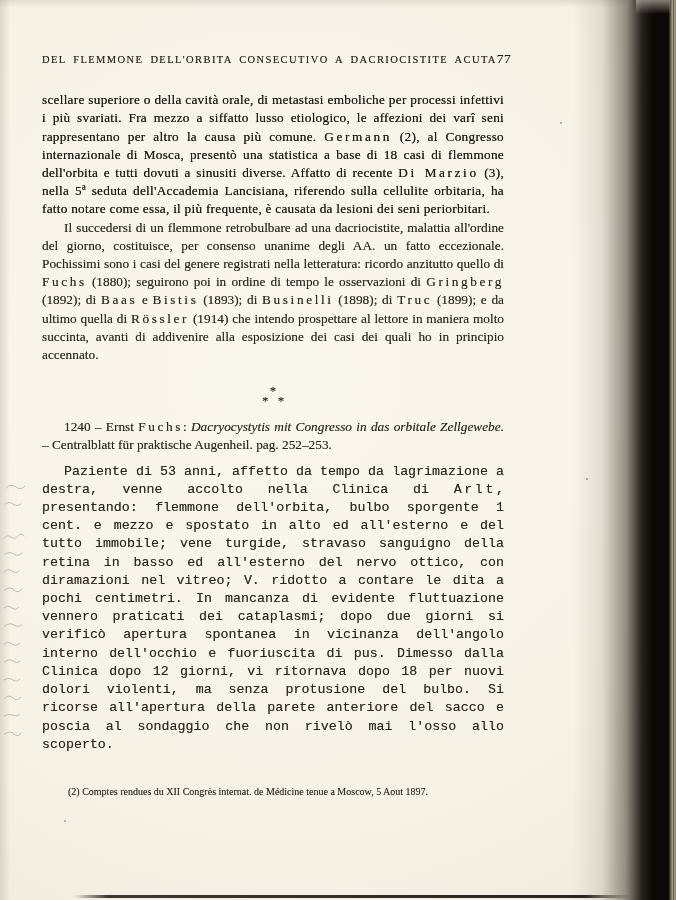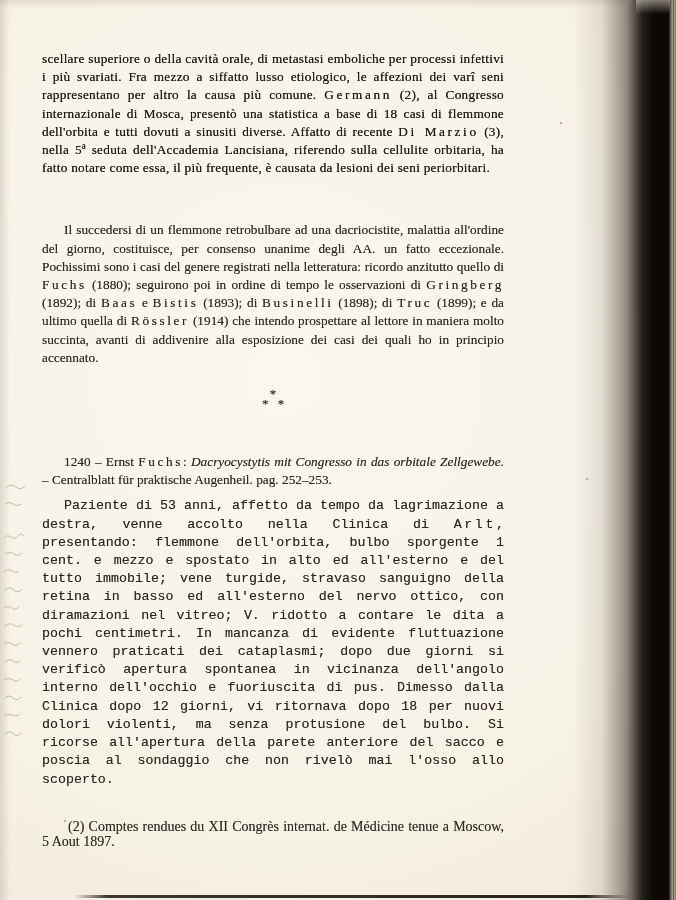--- a/index.html
+++ b/index.html
@@ -38,41 +38,45 @@
     position: absolute; left: 42px; top: 50px; width: 462px;
     color: #2c261e; font-size: 13.3px; line-height: 18.2px;
     text-shadow: 0 0 0.35px rgba(46,38,28,0.5);
     hyphens: auto;
   }
   .page-header { display: flex; justify-content: space-between; align-items: baseline; margin-bottom: 22px; }
   .header-title { font-size: 10.5px; letter-spacing: 1.4px; word-spacing: 3px; color: #241e17; white-space: nowrap; }
   .header-page-number { font-size: 13.5px; letter-spacing: 0.5px; color: #241e17; }
 
   .para { margin: 0; text-align: justify; }
-  .indent { text-indent: 22px; margin-top: 44px; }
+  .indent { text-indent: 22px; }
   .opening { color: #1e1912; letter-spacing: 0.25px; text-shadow: 0 0 0.55px rgba(30,24,16,0.75); }
   .seg-sp { letter-spacing: 2.6px; }
   .seg-it { font-style: italic; }
 
   .asterism { text-align: center; margin: 22px 0 12px; color: #241e17; }
   .asterism-line { font-size: 13px; line-height: 10px; word-spacing: 6px; }
 
   .case { margin-top: 8px; font-family: Liberation Mono, monospace; }
-  .footnote { font-size: 14px; line-height: 15.6px; color: #322c23; text-indent: 26px; }
+  .footnote { font-size: 10px; line-height: 15.6px; color: #322c23; text-indent: 26px; }
   .gap-top { margin-top: 30px; }
 </style>
 </head>
 <body>
 
 <div class="scan">
 
   <div class="left-edge"></div>
   <div class="top-edge"></div>
 
   <div class="content">
+    <header class="page-header">
+      <span class="header-title">DEL FLEMMONE DELL'ORBITA CONSECUTIVO A DACRIOCISTITE ACUTA</span>
+      <span class="header-page-number">77</span>
+    </header>
     <div>
         <p class="para opening"><span class="seg-n">scellare superiore o della cavità orale, di metastasi emboliche per processi infettivi i più svariati. Fra mezzo a siffatto lusso etiologico, le affezioni dei varî seni rappresentano per altro la causa più comune. </span><span class="seg-sp">Germann</span><span class="seg-n"> (2), al Congresso internazionale di Mosca, presentò una statistica a base di 18 casi di flemmone dell'orbita e tutti dovuti a sinusiti diverse. Affatto di recente </span><span class="seg-sp">Di Marzio</span><span class="seg-n"> (3), nella 5ª seduta dell'Accademia Lancisiana, riferendo sulla cellulite orbitaria, ha fatto notare come essa, il più frequente, è causata da lesioni dei seni periorbitari.</span></p>
         <p class="para indent"><span class="seg-n">Il succedersi di un flemmone retrobulbare ad una dacriocistite, malattia all'ordine del giorno, costituisce, per consenso unanime degli AA. un fatto eccezionale. Pochissimi sono i casi del genere registrati nella letteratura: ricordo anzitutto quello di </span><span class="seg-sp">Fuchs</span><span class="seg-n"> (1880); seguirono poi in ordine di tempo le osservazioni di </span><span class="seg-sp">Gringberg</span><span class="seg-n"> (1892); di </span><span class="seg-sp">Baas</span><span class="seg-n"> e </span><span class="seg-sp">Bistis</span><span class="seg-n"> (1893); di </span><span class="seg-sp">Businelli</span><span class="seg-n"> (1898); di </span><span class="seg-sp">Truc</span><span class="seg-n"> (1899); e da ultimo quella di </span><span class="seg-sp">Rössler</span><span class="seg-n"> (1914) che intendo prospettare al lettore in maniera molto succinta, avanti di addivenire alla esposizione dei casi dei quali ho in principio accennato.</span></p>
         <div class="asterism">
           <div class="asterism-line">*</div>
           <div class="asterism-line">* *</div>
         </div>
         <p class="para indent reference"><span class="seg-n">1240 – Ernst </span><span class="seg-sp">Fuchs</span><span class="seg-n">: </span><span class="seg-it">Dacryocystytis mit Congresso in das orbitale Zellgewebe.</span><span class="seg-n"> – Centralblatt für praktische Augenheil. pag. 252–253.</span></p>
         <p class="para indent case"><span class="seg-n">Paziente di 53 anni, affetto da tempo da lagrimazione a destra, venne accolto nella Clinica di </span><span class="seg-sp">Arlt</span><span class="seg-n">, presentando: flemmone dell'orbita, bulbo sporgente 1 cent. e mezzo e spostato in alto ed all'esterno e del tutto immobile; vene turgide, stravaso sanguigno della retina in basso ed all'esterno del nervo ottico, con diramazioni nel vitreo; V. ridotto a contare le dita a pochi centimetri. In mancanza di evidente fluttuazione vennero praticati dei cataplasmi; dopo due giorni si verificò apertura spontanea in vicinanza dell'angolo interno dell'occhio e fuoriuscita di pus. Dimesso dalla Clinica dopo 12 giorni, vi ritornava dopo 18 per nuovi dolori violenti, ma senza protusione del bulbo. Si ricorse all'apertura della parete anteriore del sacco e poscia al sondaggio che non rivelò mai l'osso allo scoperto.</span></p>
         <p class="para indent footnote gap-top"><span class="seg-n">(2) Comptes rendues du XII Congrès internat. de Médicine tenue a Moscow, 5 Aout 1897.</span></p>

